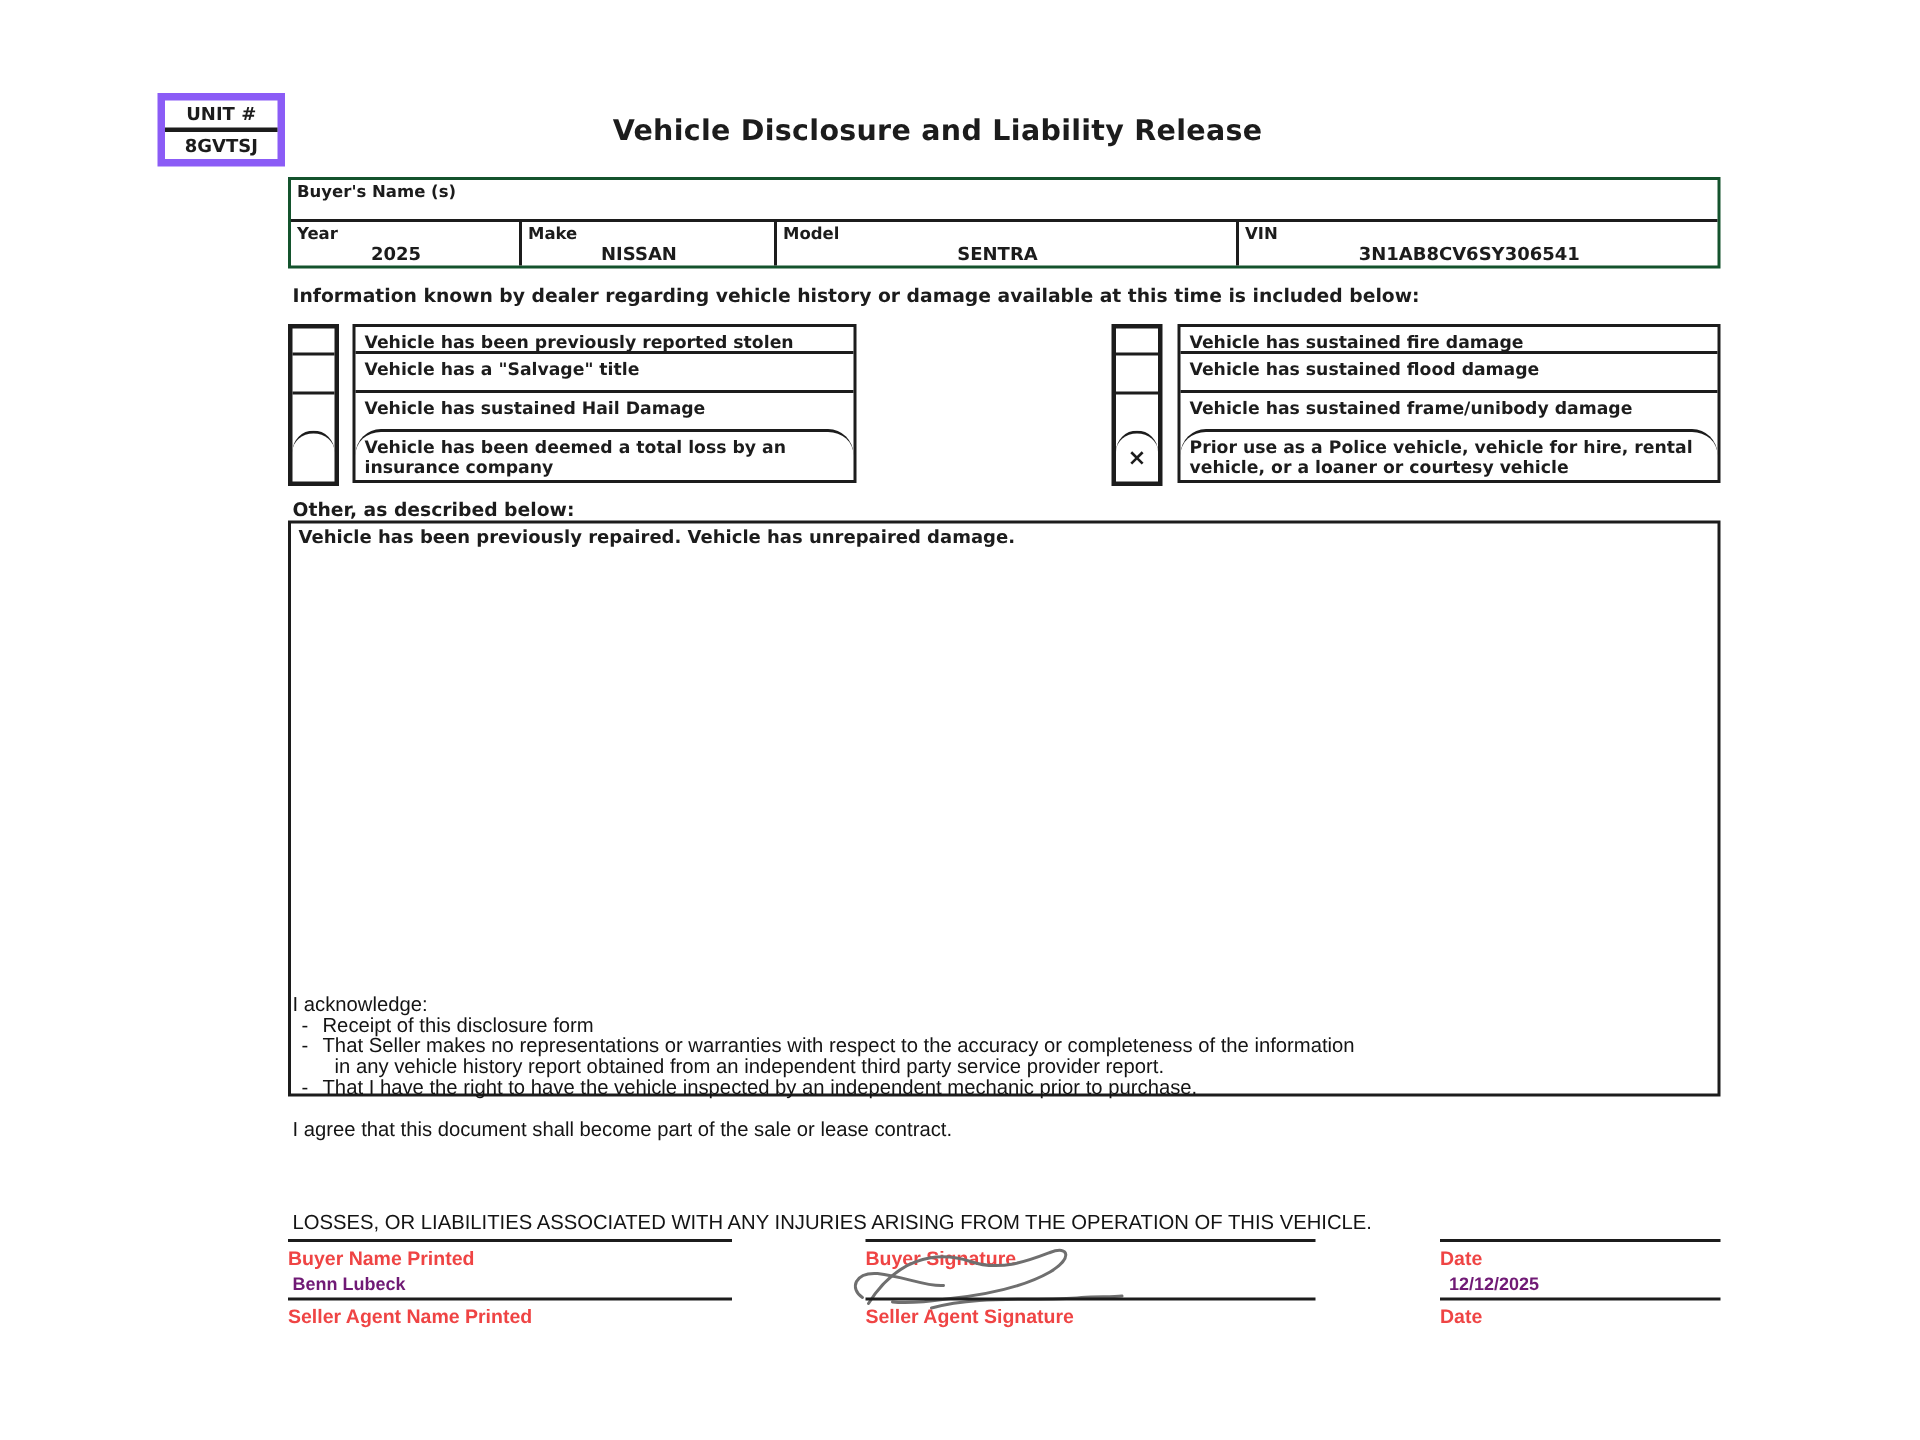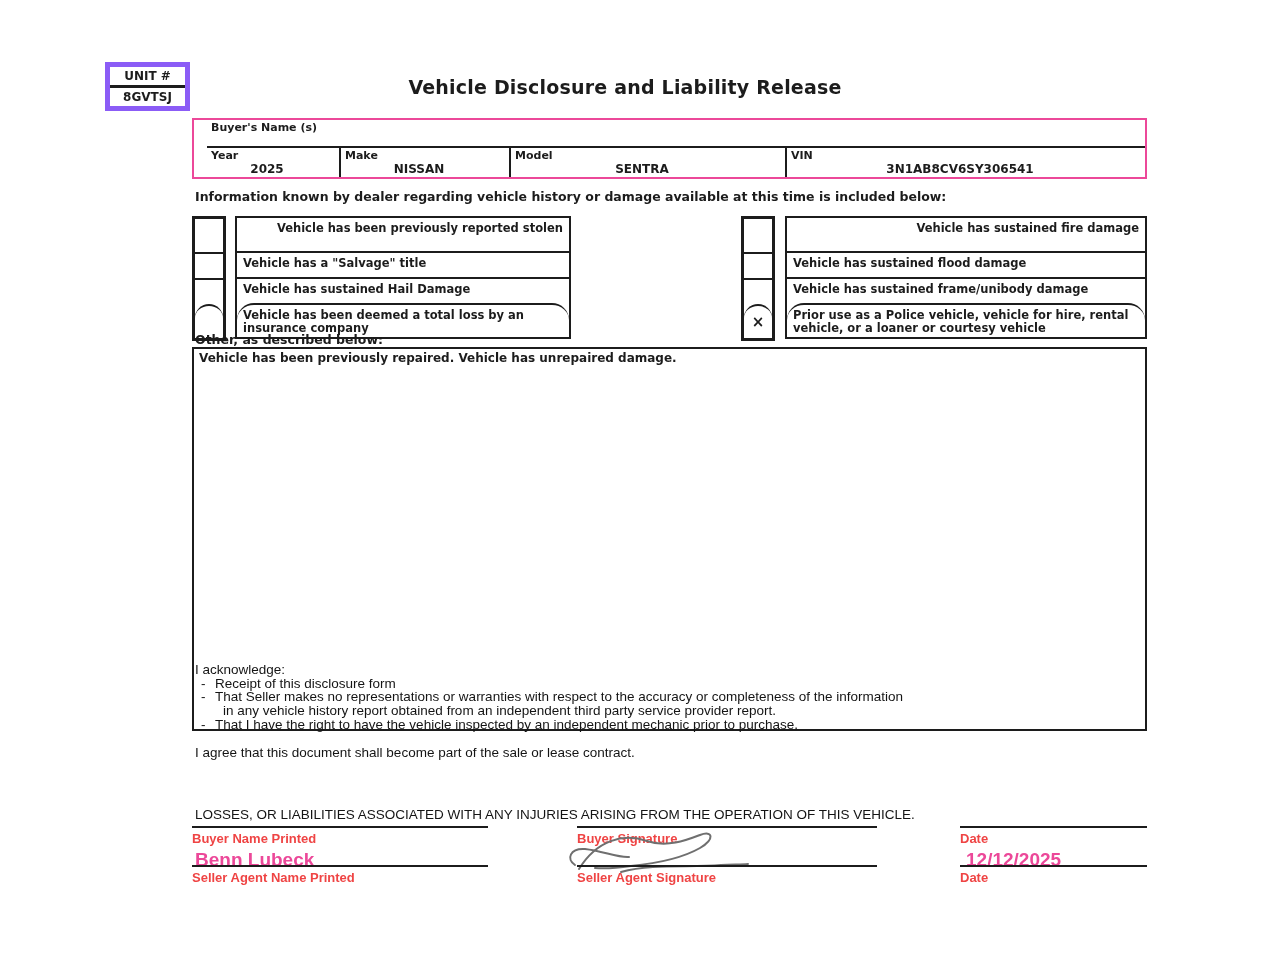--- a/index.html
+++ b/index.html
@@ -11,39 +11,39 @@
 
   
   .unit-box{left:105px;top:62px;width:85px;border:5px solid #8b5cf6;}
   .unit-cell{height:18px;text-align:center;font-size:12px;font-weight:bold;line-height:18px;}
   .unit-cell + .unit-cell{border-top:3px solid #1c1c1c;}
 
   
   .title{left:290px;top:76px;width:670px;text-align:center;font-size:19px;font-weight:600;letter-spacing:.2px;}
 
   
-  .header-table{left:192px;top:118px;width:955px;border:2px solid #ec4899;padding-left:13px;}
+  .header-table{left:192px;top:118px;width:955px;border:2px solid #14532d;}
   .buyer-row{height:26px;position:relative;border-bottom:2px solid #1c1c1c;}
   .cell-label{position:absolute;top:1px;left:4px;font-size:11px;font-weight:bold;}
   .veh-row{display:flex;height:29px;}
   .veh-cell{position:relative;box-sizing:border-box;}
   .veh-cell + .veh-cell{border-left:2px solid #1c1c1c;}
   .veh-cell .val{position:absolute;bottom:1px;left:0;right:12px;text-align:center;font-size:12px;font-weight:bold;}
-  .w-year{width:132px;} .w-make{width:170px;} .w-model{width:276px;} .w-vin{flex:1;}
+  .w-year{width:152px;} .w-make{width:170px;} .w-model{width:308px;} .w-vin{flex:1;}
 
   .info-line{left:195px;top:189px;font-size:12.5px;font-weight:bold;}
 
   
   .cb-col{width:34px;border:3px solid #1c1c1c;}
   .cb-cell{box-sizing:border-box;text-align:center;font-size:15px;font-weight:bold;}
   .cb-cell + .cb-cell{border-top:2px solid #1c1c1c;}
   .cb-texts{border:2px solid #1c1c1c;}
   .cb-text{box-sizing:border-box;padding:4px 6px 0;font-size:11.5px;font-weight:bold;line-height:12.5px;}
   .cb-text + .cb-text{border-top:2px solid #1c1c1c;}
-  .h1r{height:33px;text-align:right;} .h2r{height:26px;} .h3r{height:26px;} .h4r{height:34px;border-radius:17px;}
+  .h1r{height:16px;} .h2r{height:26px;} .h3r{height:26px;} .h4r{height:34px;border-radius:17px;}
   .cb-cell.h4r{line-height:32px;}
   .cb-cell.h1r{line-height:25px;} .cb-cell.h2r,.cb-cell.h3r{line-height:24px;}
 
   .left-col{left:192px;top:216px;}
   .left-texts{left:235px;top:216px;width:336px;}
   .right-col{left:741px;top:216px;}
   .right-texts{left:785px;top:216px;width:362px;}
 
   .other-label{left:195px;top:332px;font-size:12.5px;font-weight:bold;}
   .other-box{left:192px;top:347px;width:955px;height:384px;border:2px solid #1c1c1c;padding:2px 5px;font-size:12px;font-weight:bold;}
@@ -52,21 +52,21 @@
   .para{font-family:"Liberation Sans", sans-serif;font-size:13.5px;color:#141414;}
   .ack{left:195px;top:663px;line-height:13.7px;}
   .ack .b{display:inline-block;width:14px;text-align:left;padding-left:6px;}
   .ack .cont{padding-left:28px;}
   .agree{left:195px;top:745px;}
   .liability{left:195px;top:771px;line-height:17.5px;white-space:pre-wrap;}
 
   
   .sig-line{border-top:2px solid #1c1c1c;}
   .sig-label{font-family:"Liberation Sans", sans-serif;font-size:13px;font-weight:bold;color:#ef4444;padding-top:3px;}
-  .sig-val{font-family:"Liberation Sans", sans-serif;font-size:19px;font-weight:bold;color:#ec4899;}
+  .sig-val{font-family:"Liberation Sans", sans-serif;font-size:12px;font-weight:bold;color:#701a75;}
   .c1{left:192px;width:296px;} .c2{left:577px;width:300px;} .c3{left:960px;width:187px;}
   .row1{top:826px;} .row2{top:865px;}
   .sig-svg{left:563px;top:831px;width:188px;height:44px;}
 </style>
 </head>
 <body>
 
 <div class="abs unit-box">
   <div class="unit-cell">UNIT #</div>
   <div class="unit-cell">8GVTSJ</div>

